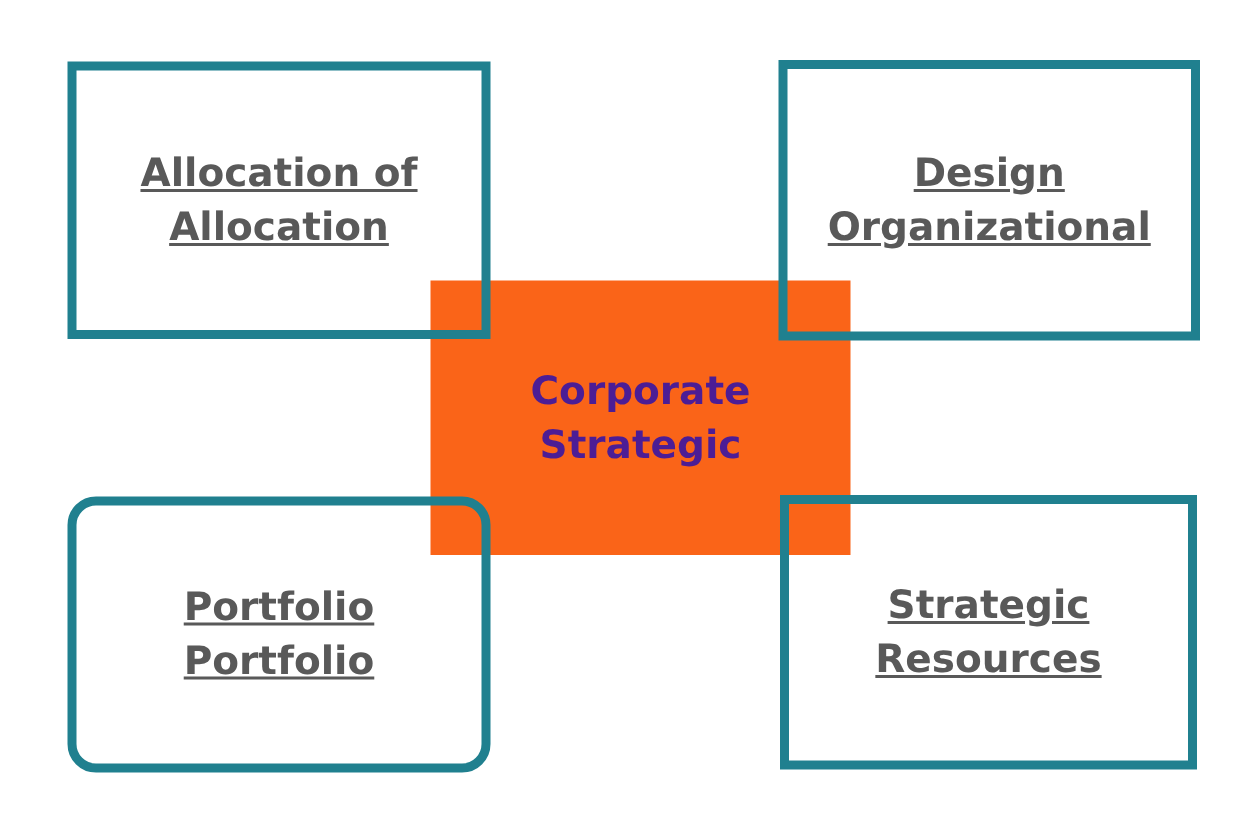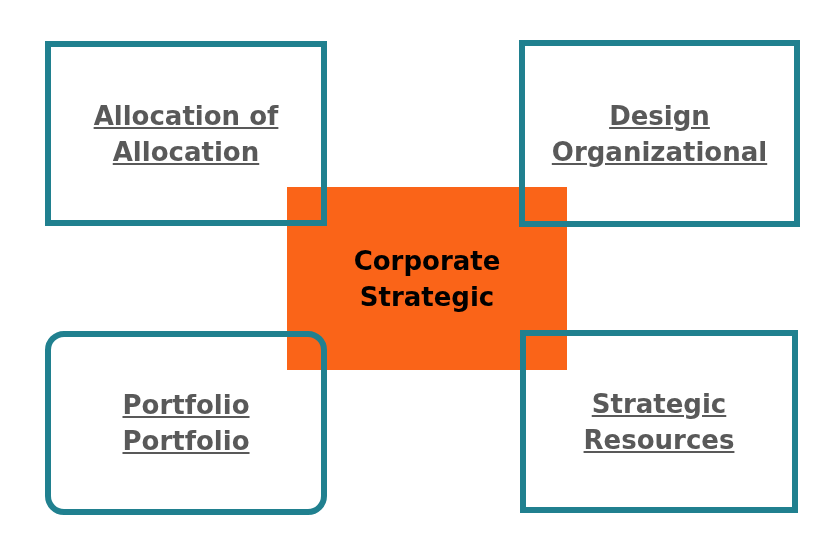--- a/index.html
+++ b/index.html
@@ -24,21 +24,21 @@
     height: 183px;
     background: #FA6418;
     z-index: 1;
     display: flex;
     flex-direction: column;
     align-items: center;
     justify-content: center;
     text-align: center;
   }
   .center-node .line {
-    color: #000000;
+    color: #4c1d95;
     font-size: 26px;
     font-weight: 700;
     line-height: 36px;
     white-space: nowrap;
   }
   
   .node {
     position: absolute;
     box-sizing: border-box;
     border: 6px solid #20808F;

